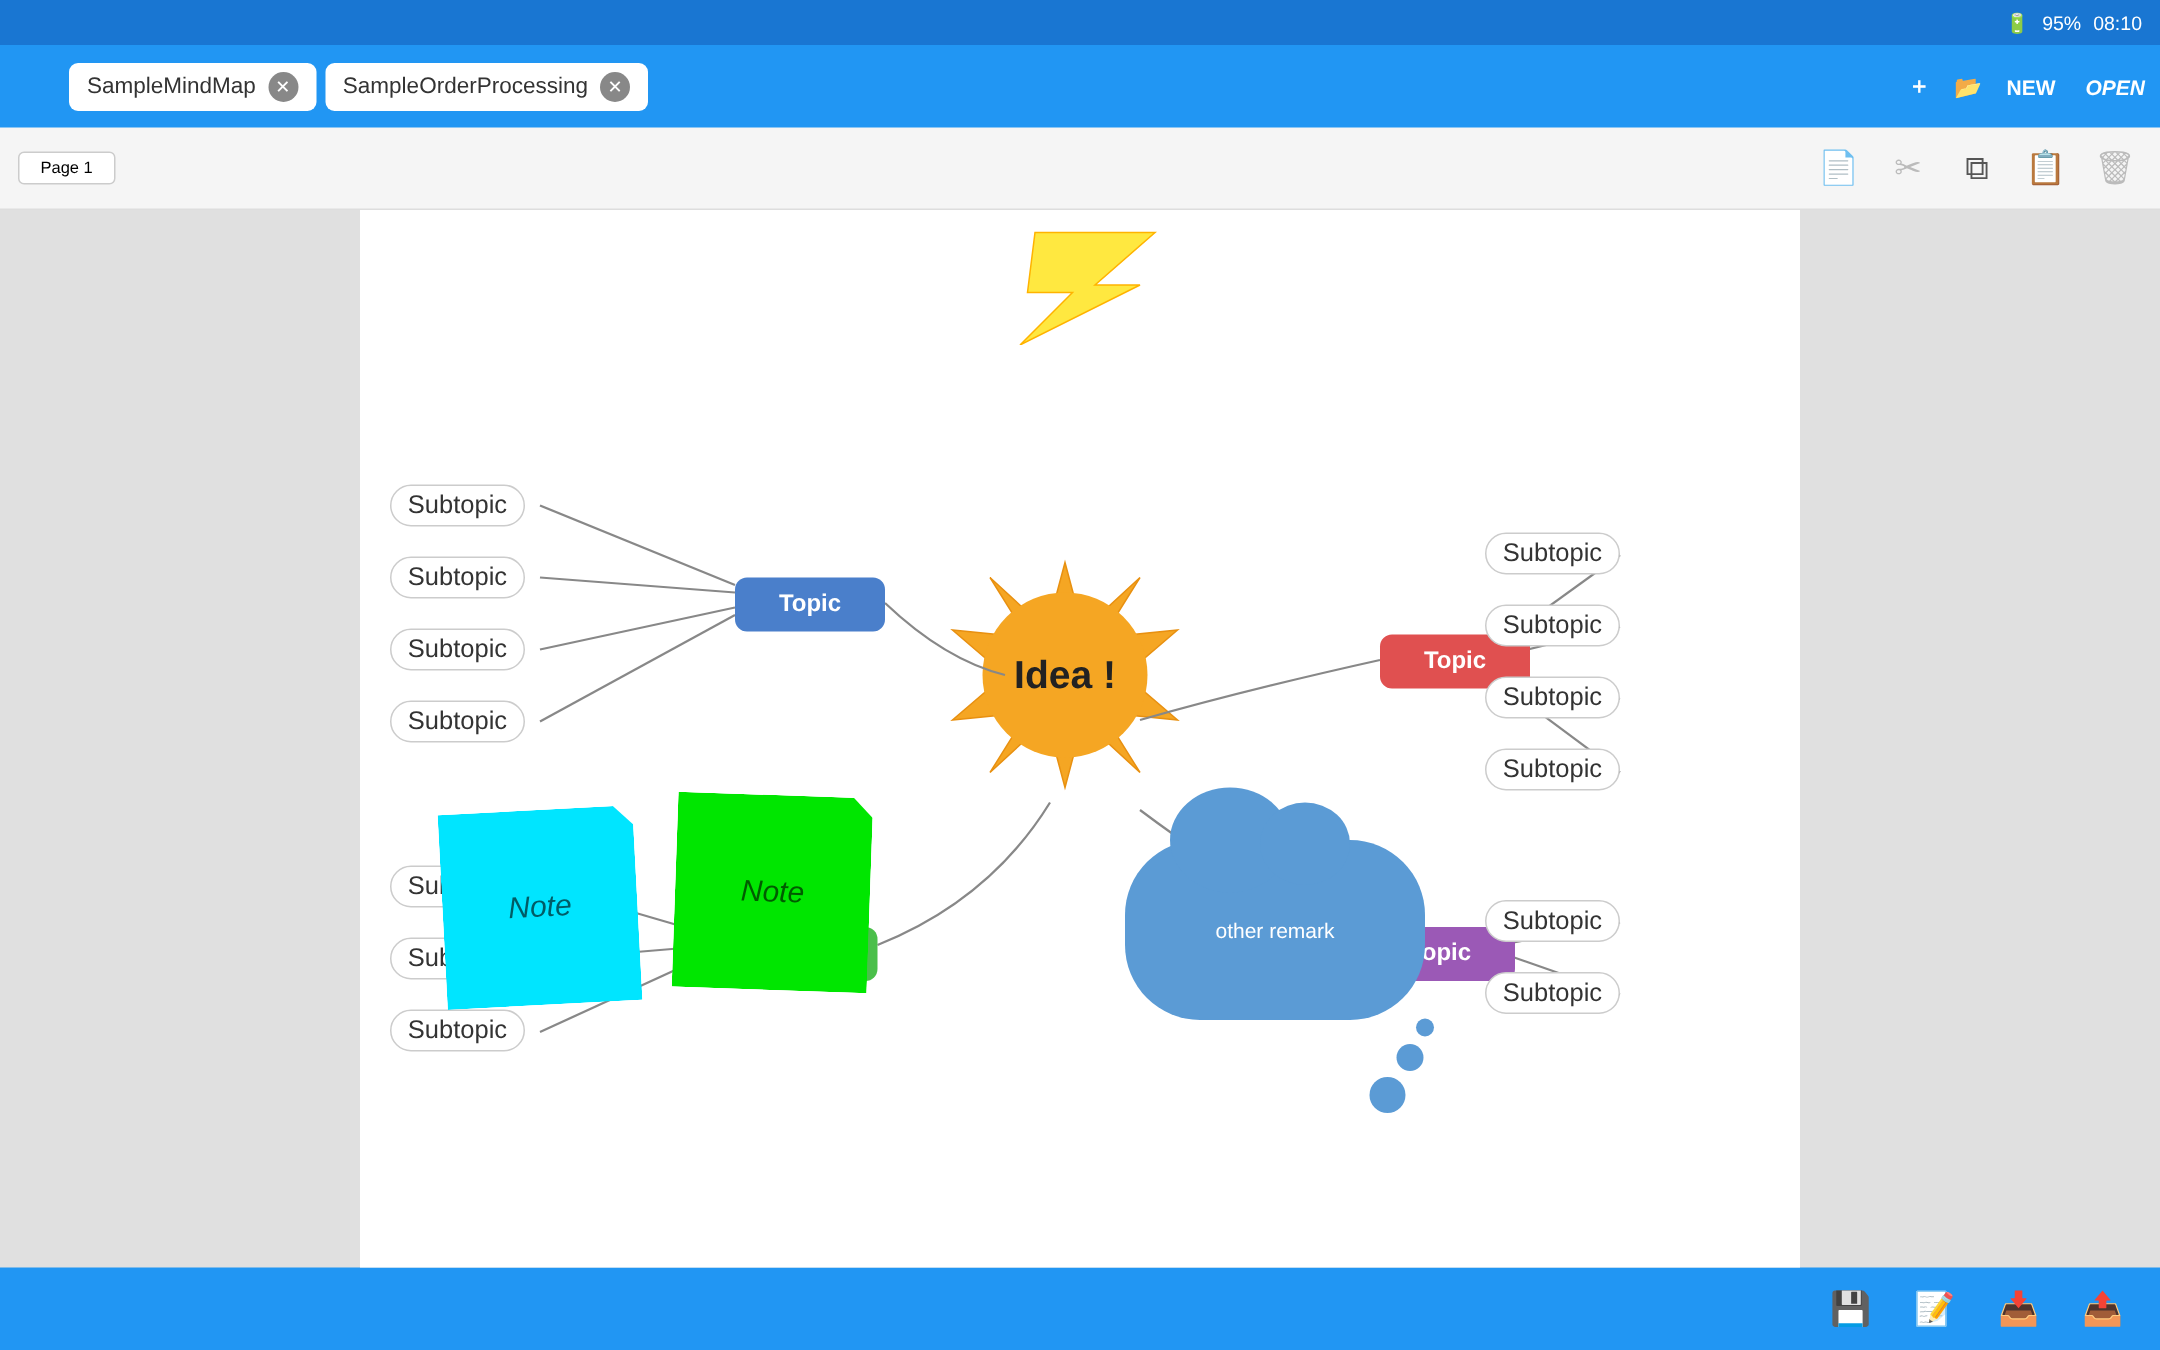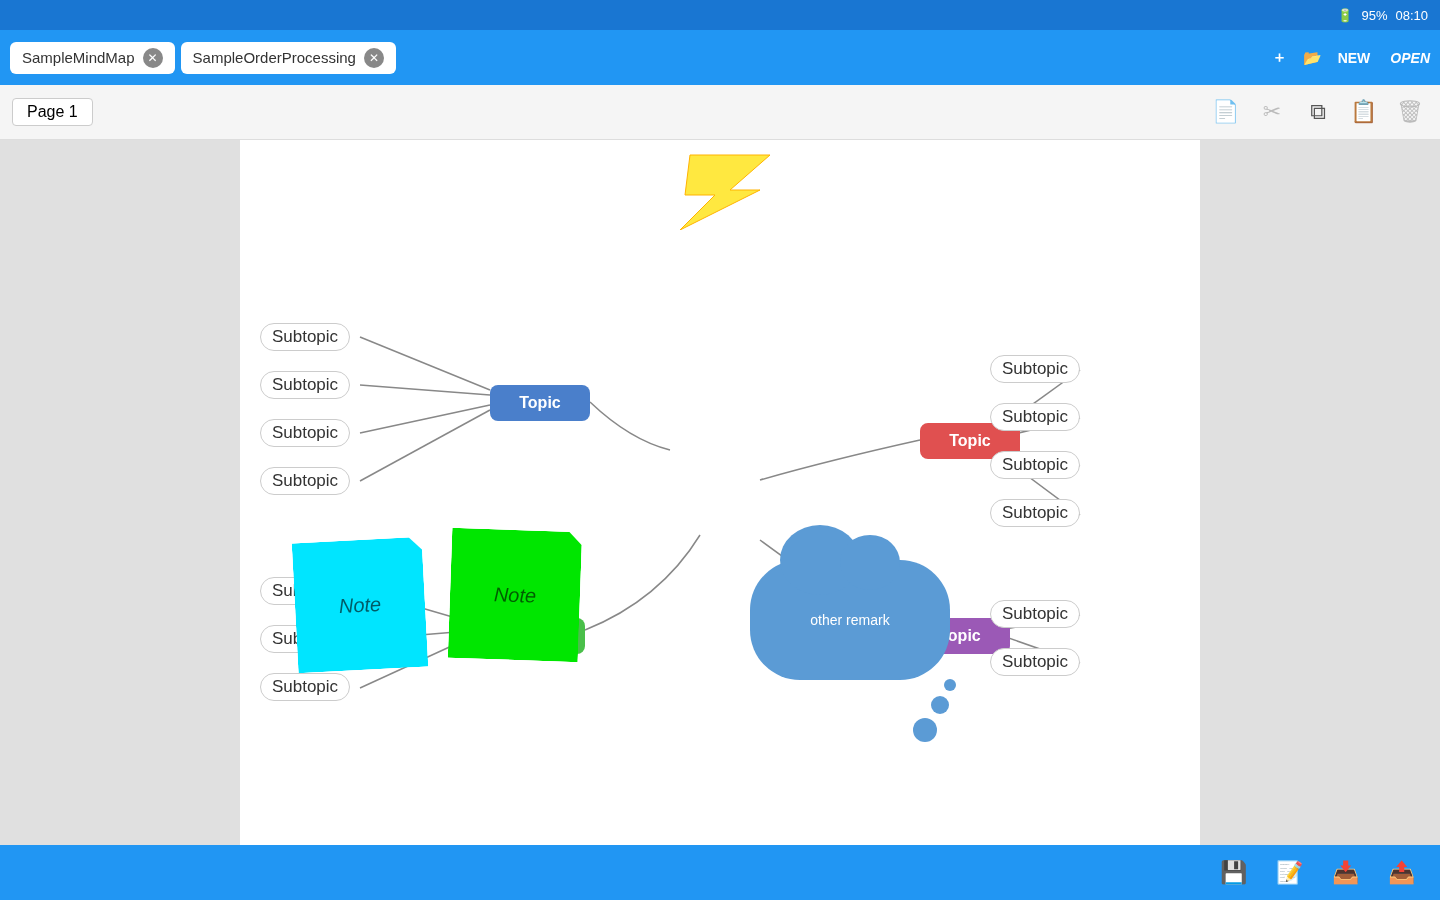--- a/index.html
+++ b/index.html
@@ -18,20 +18,21 @@
     .status-bar span { color: white; font-size: 13px; }
 
     
     .tab-bar {
       height: 55px;
       background: #2196F3;
       display: flex;
       align-items: center;
       padding: 0 10px;
       gap: 6px;
+      margin-left: 36px;
     }
     .tab {
       display: flex;
       align-items: center;
       gap: 8px;
       background: white;
       border-radius: 6px;
       padding: 6px 12px;
       font-size: 15px;
       color: #333;
@@ -63,21 +64,21 @@
       display: flex;
       align-items: center;
       padding: 0 12px;
       gap: 10px;
     }
     .page-tab {
       background: white;
       border: 1px solid #ccc;
       border-radius: 4px;
       padding: 4px 14px;
-      font-size: 16px;
+      font-size: 11px;
       cursor: pointer;
     }
     .toolbar-spacer { flex: 1; }
     .toolbar-btn {
       width: 36px; height: 36px;
       display: flex; align-items: center; justify-content: center;
       cursor: pointer;
       color: #555;
       font-size: 22px;
     }
@@ -305,20 +306,27 @@
 
       <circle cx="710" cy="545" r="6" fill="#5b9bd5"></circle>
       <circle cx="700" cy="565" r="9" fill="#5b9bd5"></circle>
       <circle cx="685" cy="590" r="12" fill="#5b9bd5"></circle>
     </svg>
 
     <svg class="lightning" viewBox="0 0 160 80">
       <polygon points="30,5 110,5 70,40 100,40 20,80 55,45 25,45" fill="#FFE840" stroke="#FFB300" stroke-width="1"></polygon>
     </svg>
 
+    <div class="idea-burst">
+      <svg class="burst-bg" viewBox="0 0 160 160">
+        <polygon points="80,5 92,50 130,15 105,55 155,50 120,80 155,110 105,105 130,145 92,110 80,155 68,110 30,145 55,105 5,110 40,80 5,50 55,55 30,15 68,50" fill="#F5A623" stroke="#E89010" stroke-width="1"></polygon>
+        <ellipse cx="80" cy="80" rx="55" ry="55" fill="#F5A623"></ellipse>
+      </svg>
+      <span class="idea-text">Idea !</span>
+    </div>
 
     <div class="topic-box topic-blue" style="left:250px;top:245px;">
       <span>Topic</span>
     </div>
 
     <div class="topic-box topic-red" style="left:680px;top:283px;">
       <span>Topic</span>
     </div>
 
     <div class="topic-box topic-green" style="left:245px;top:478px;">

